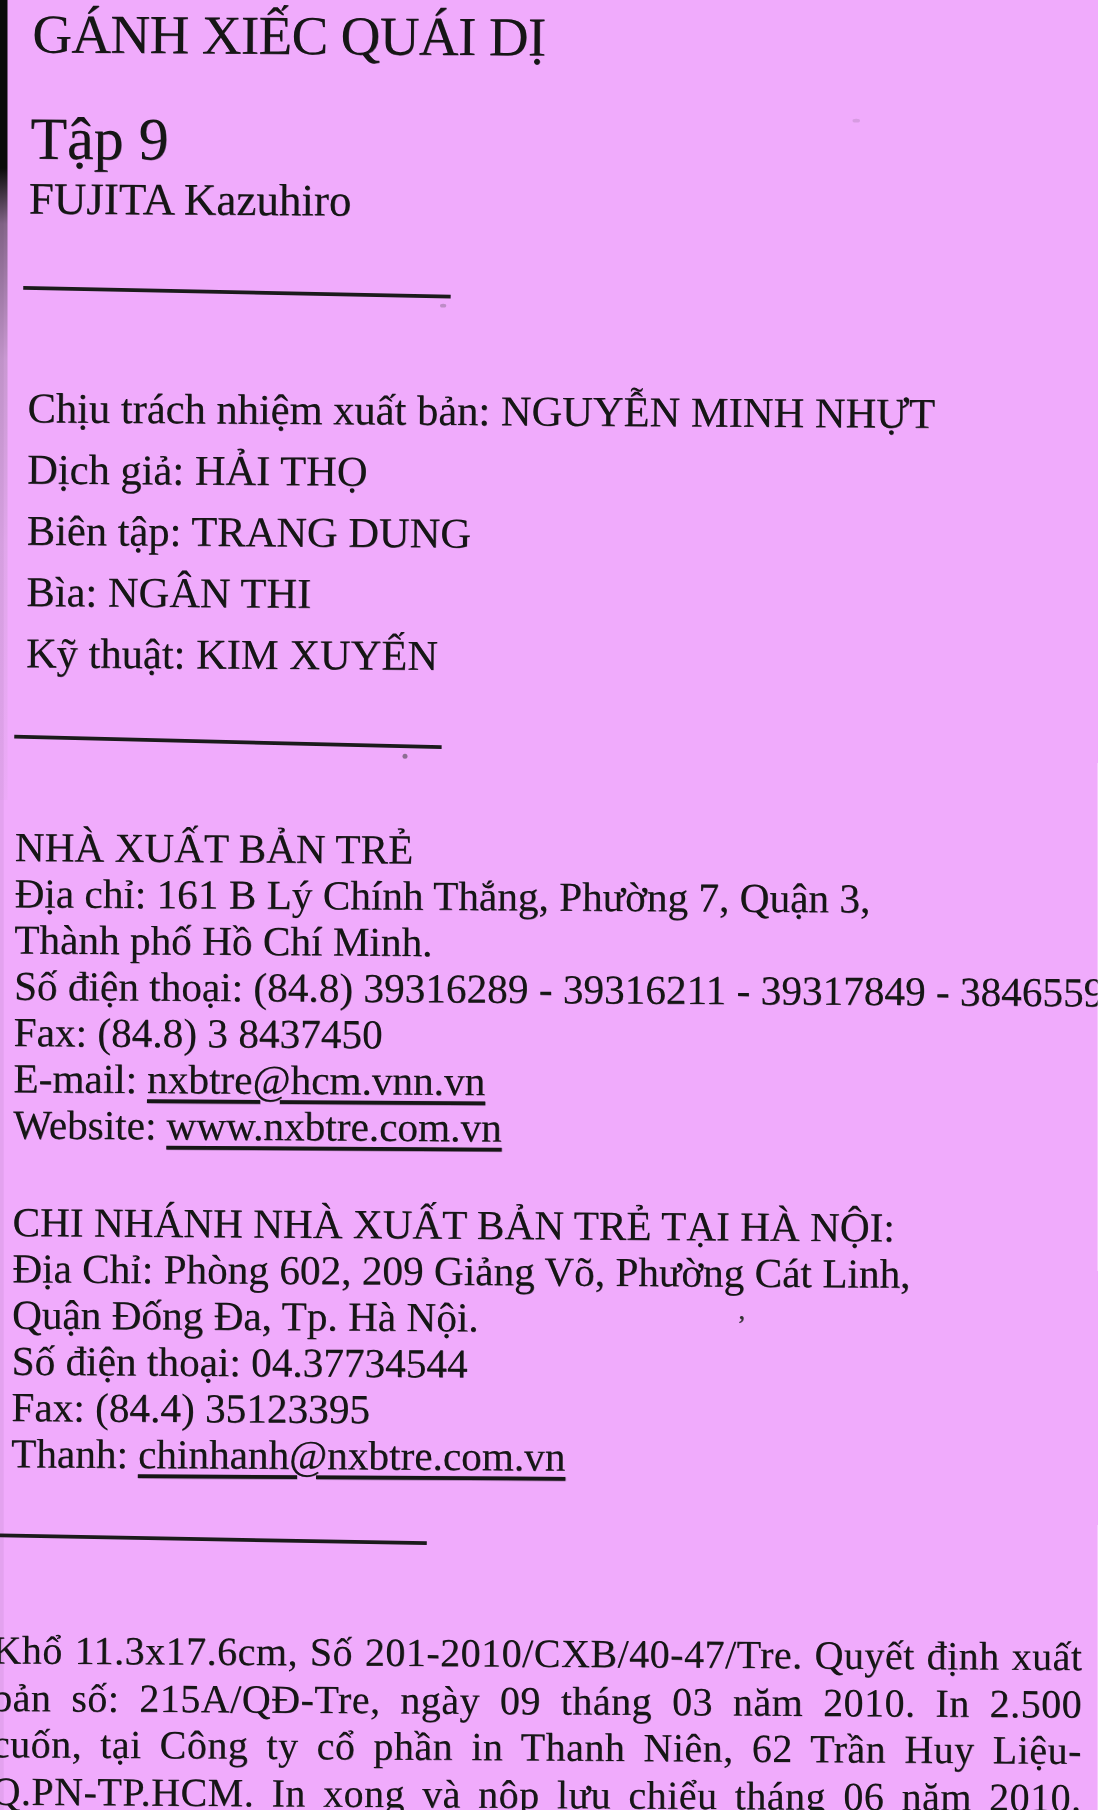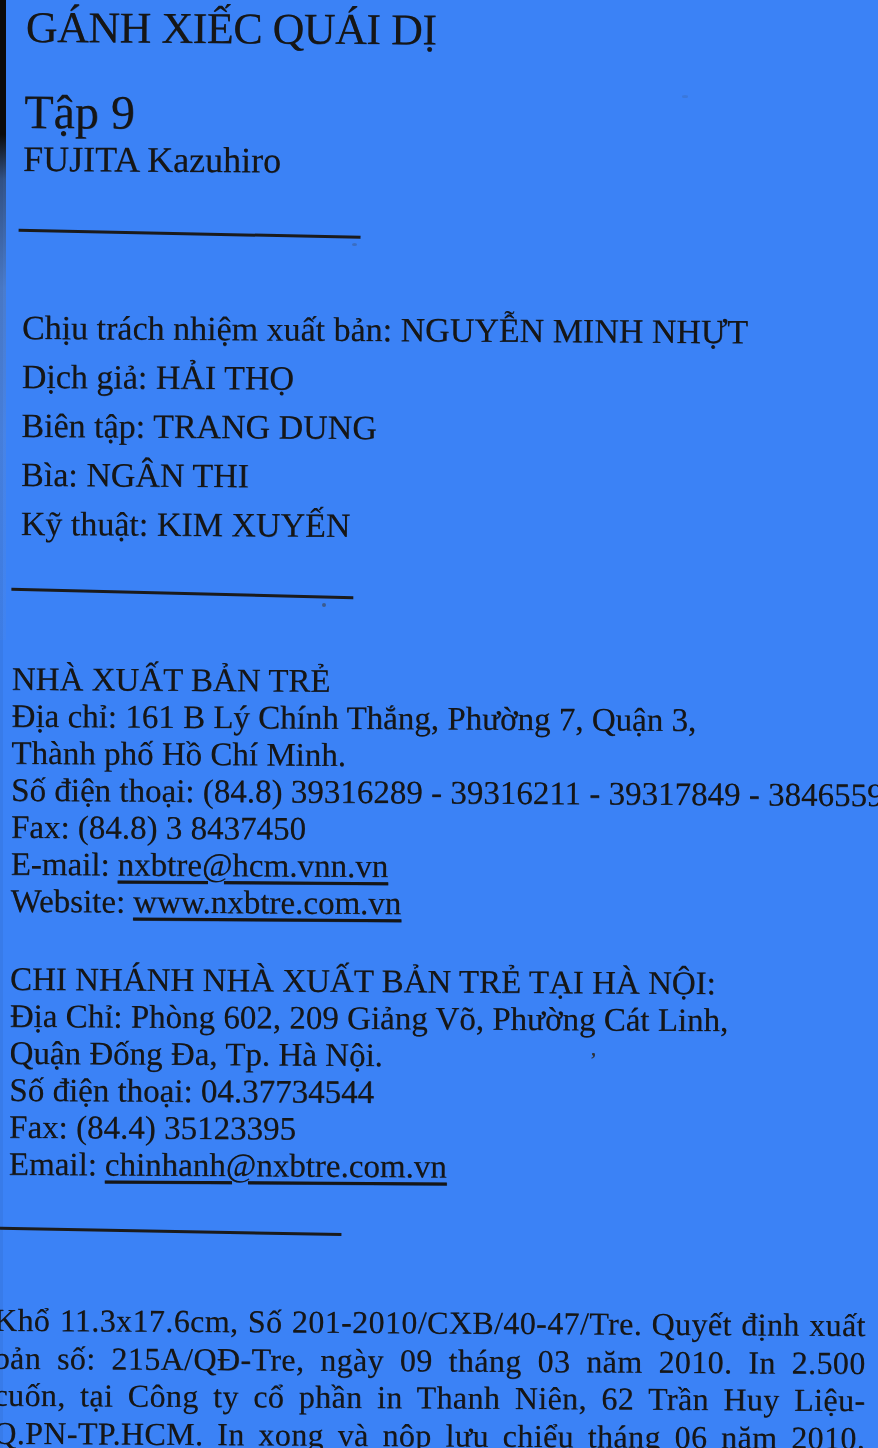--- a/index.html
+++ b/index.html
@@ -5,21 +5,21 @@
   html,body{margin:0;padding:0;}
   body{
     width:878px;height:1448px;
     background:#ffffff;
     font-family:"Liberation Serif","DejaVu Serif",serif;
     color:#161616;
     overflow:hidden;
   }
   .page{
     position:relative;width:878px;height:1448px;
-    background:#3b82f6;
+    background:#f0abfc;
   }
   
   .edge-strip{
     position:absolute;left:0;top:0;width:6px;height:640px;
     background:linear-gradient(to bottom,
       #0b0b0b 0%, #0b0b0b 21%,
       rgba(45,45,45,.55) 28%,
       rgba(110,110,110,.30) 45%,
       rgba(140,140,140,.16) 68%,
       rgba(150,150,150,.05) 100%);
@@ -120,21 +120,21 @@
       </div>
     </div>
 
     <div class="branch-block">
       <div class="line">CHI NHÁNH NHÀ XUẤT BẢN TRẺ TẠI HÀ NỘI:</div>
       <div class="line">Địa Chỉ: Phòng 602, 209 Giảng Võ, Phường Cát Linh,</div>
       <div class="line">Quận Đống Đa, Tp. Hà Nội.</div>
       <div class="line">Số điện thoại: 04.37734544</div>
       <div class="line">Fax: (84.4) 35123395</div>
       <div class="line">
-        <span class="lbl">Email:</span><span class="ulink">chinhanh@nxbtre.com.vn</span>
+        <span class="lbl">Thanh:</span><span class="ulink">chinhanh@nxbtre.com.vn</span>
       </div>
     </div>
 
     <div class="stray">’</div>
 
     <div class="rule r3"></div>
 
     <div class="colophon">
       <div class="jline">Khổ 11.3x17.6cm, Số 201-2010/CXB/40-47/Tre. Quyết định xuất</div>
       <div class="jline">bản số: 215A/QĐ-Tre, ngày 09 tháng 03 năm 2010. In 2.500</div>

